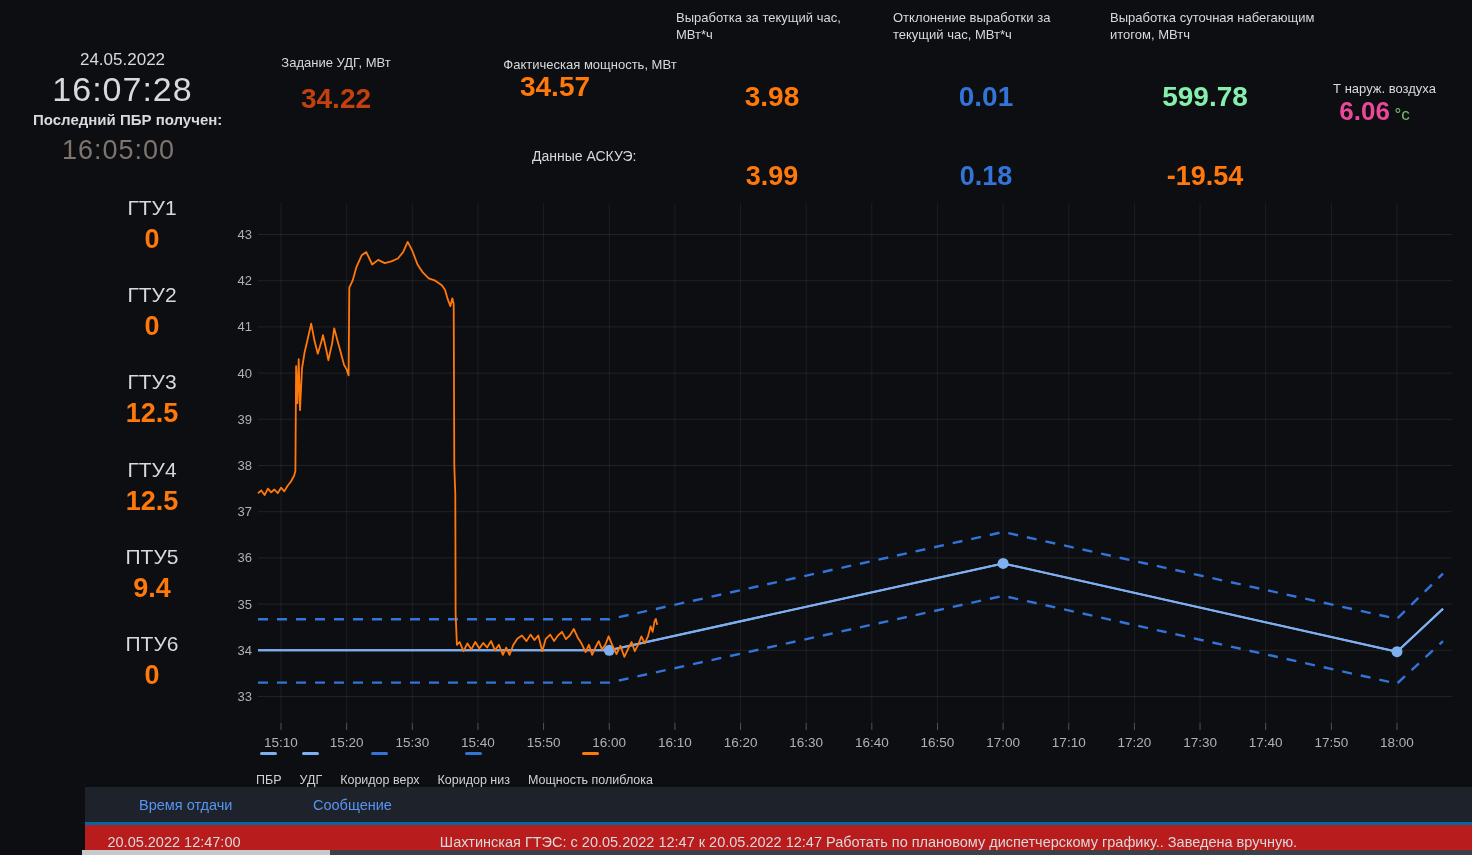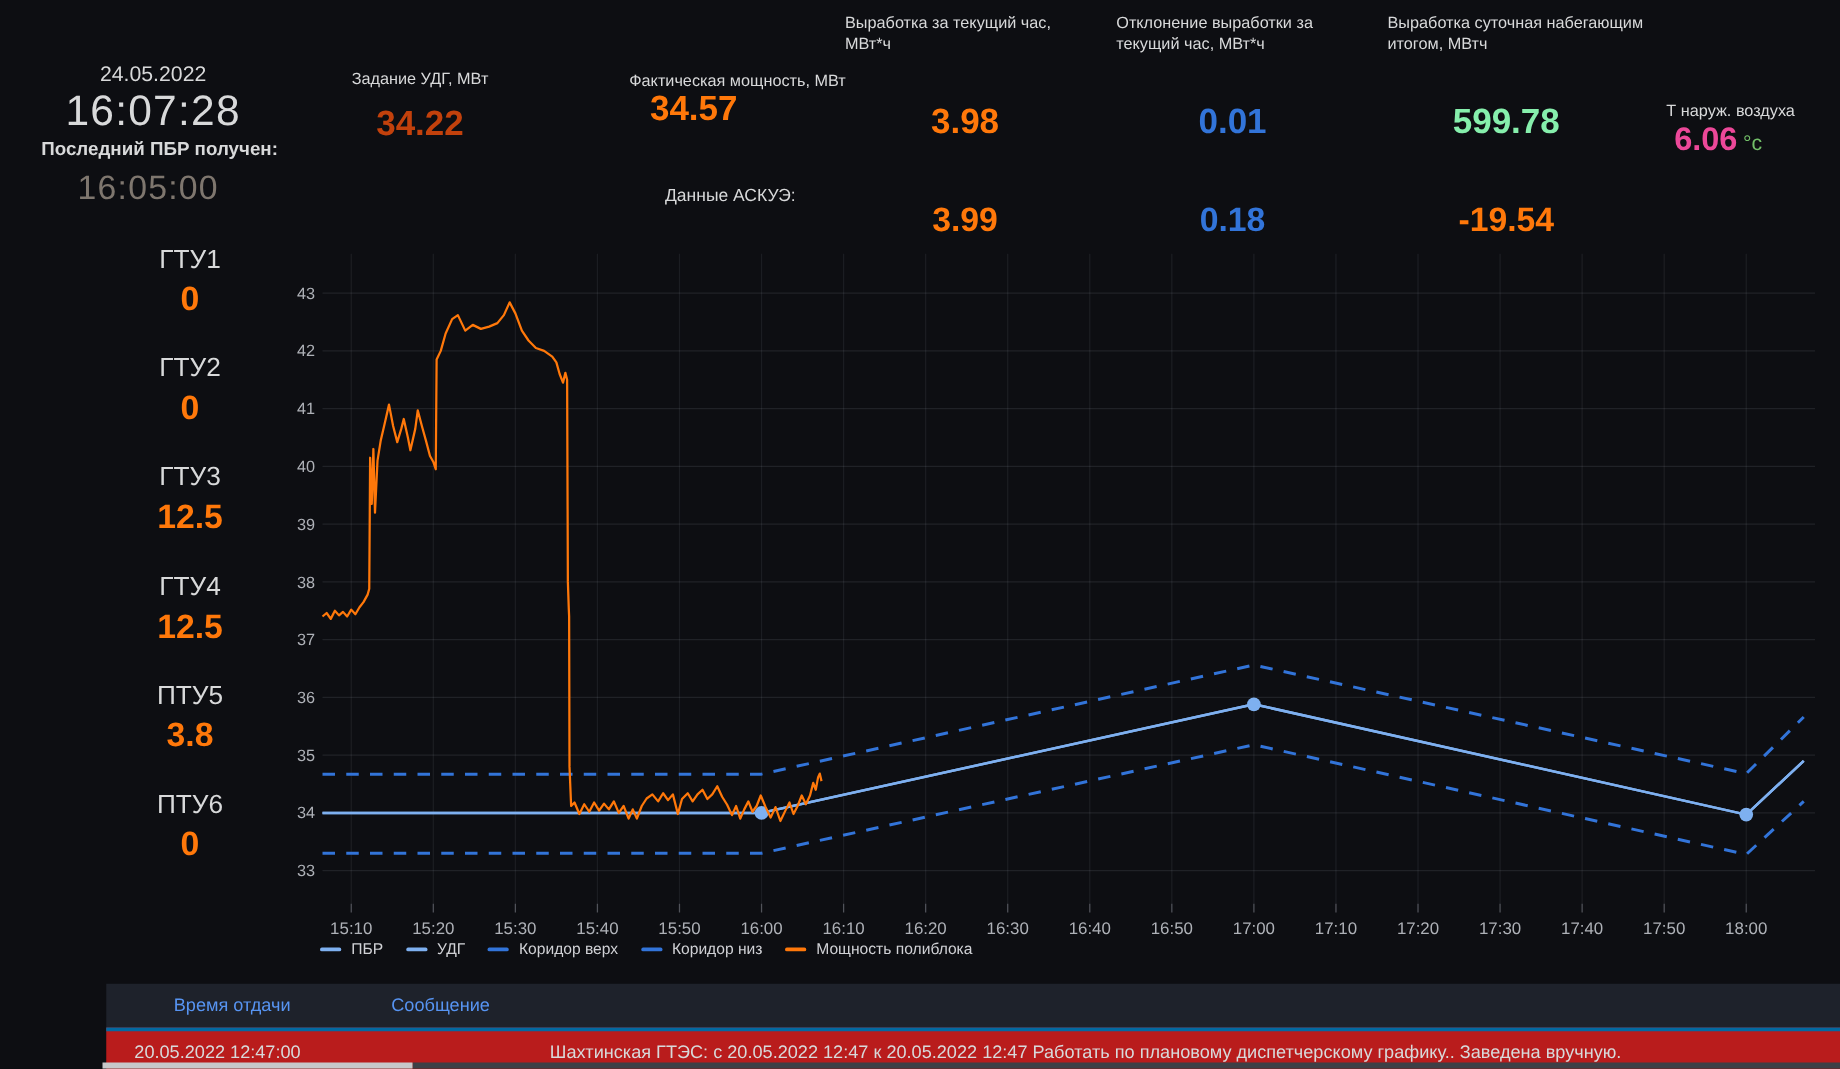--- a/index.html
+++ b/index.html
@@ -18,21 +18,21 @@
   .date-txt{font-size:17px;color:#d8d9da;}
   .time-txt{font-size:34px;color:#d8d9da;letter-spacing:1px;}
   .pbr-label{font-size:15px;font-weight:700;color:#d8d9da;}
   .pbr-time{font-size:27px;color:#7e766e;letter-spacing:1px;}
   .askue-label{font-size:14px;color:#d8d9da;}
   
   .unit-name{font-size:21px;color:#d8d9da;text-align:center;}
   .unit-value{font-size:27px;font-weight:700;text-align:center;margin-top:4px;}
   
   #legend{display:flex;align-items:center;gap:18px;font-size:12.5px;color:#d0d1d5;}
-  .legend-item{display:flex;align-items:center;gap:8px;cursor:pointer;white-space:nowrap;}
+  .legend-item{display:flex;align-items:center;gap:18px;cursor:pointer;white-space:nowrap;flex-direction:column;}
   .legend-swatch{width:17px;height:3px;border-radius:2px;display:inline-block;}
   
   #msg-table{left:85px;top:787px;width:1387px;position:absolute;font-size:14.5px;}
   .tbl-header{display:flex;background:#1e222b;height:35px;align-items:center;color:#5794f2;padding-left:48px;}
   .tbl-row{display:flex;height:33px;align-items:center;color:#d8d9da;background:#b91c1c;border-top:3px solid #0369a1;text-align:center;}
   .col-time{width:172px;padding-left:6px;box-sizing:border-box;flex:none;}
   .col-msg{flex:1;padding-left:8px;box-sizing:border-box;white-space:nowrap;overflow:hidden;}
   
   #scroll-track{position:absolute;left:330px;top:850px;width:1142px;height:5px;background:#3d4046;}
   #scroll-thumb{position:absolute;left:82px;top:850px;width:248px;height:5px;background:#c7c8ca;}
@@ -84,21 +84,21 @@
 <div class="abs" style="left:92px;top:370px;width:120px;">
   <div class="unit-name">ГТУ3</div>
   <div class="unit-value" style="color: rgb(255, 120, 10);">12.5</div>
 </div>
 <div class="abs" style="left:92px;top:458px;width:120px;">
   <div class="unit-name">ГТУ4</div>
   <div class="unit-value" style="color: rgb(255, 120, 10);">12.5</div>
 </div>
 <div class="abs" style="left:92px;top:545px;width:120px;">
   <div class="unit-name">ПТУ5</div>
-  <div class="unit-value" style="color: rgb(255, 120, 10);">3.8</div>
+  <div class="unit-value" style="color: rgb(255, 120, 10);">9.4</div>
 </div>
 <div class="abs" style="left:92px;top:632px;width:120px;">
   <div class="unit-name">ПТУ6</div>
   <div class="unit-value" style="color: rgb(255, 120, 10);">0</div>
 </div>
 
 <svg id="chart-svg" class="abs" style="left:230px;top:195px;" width="1242" height="580" viewBox="0 0 1242 580">
     <line x1="28" x2="1222" y1="501.5" y2="501.5" stroke="rgba(208,212,226,0.10)" stroke-width="1"></line>
     <text x="22" y="506" text-anchor="end" fill="#aeb1b7" font-size="13">33</text>
     <line x1="28" x2="1222" y1="455.3" y2="455.3" stroke="rgba(208,212,226,0.10)" stroke-width="1"></line>

